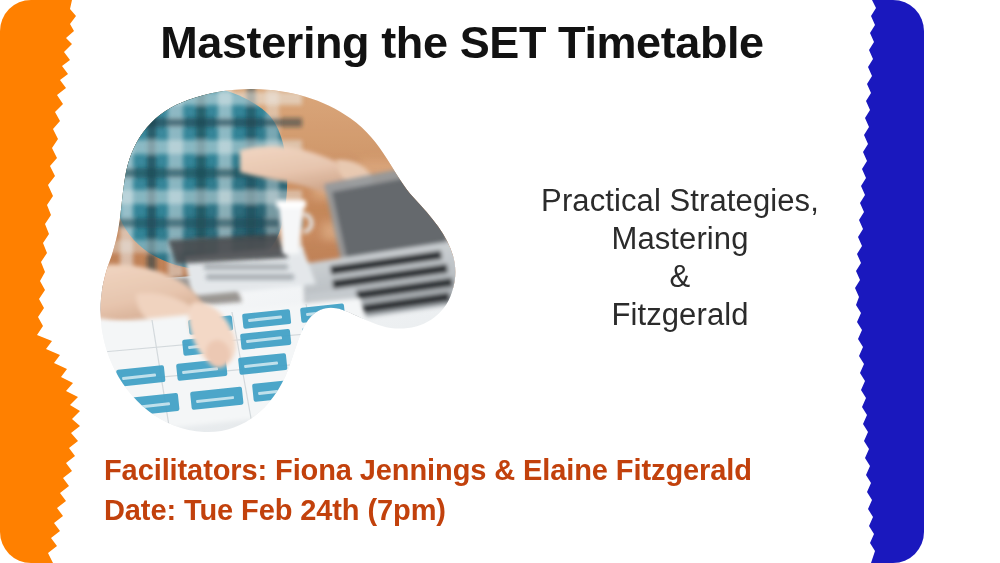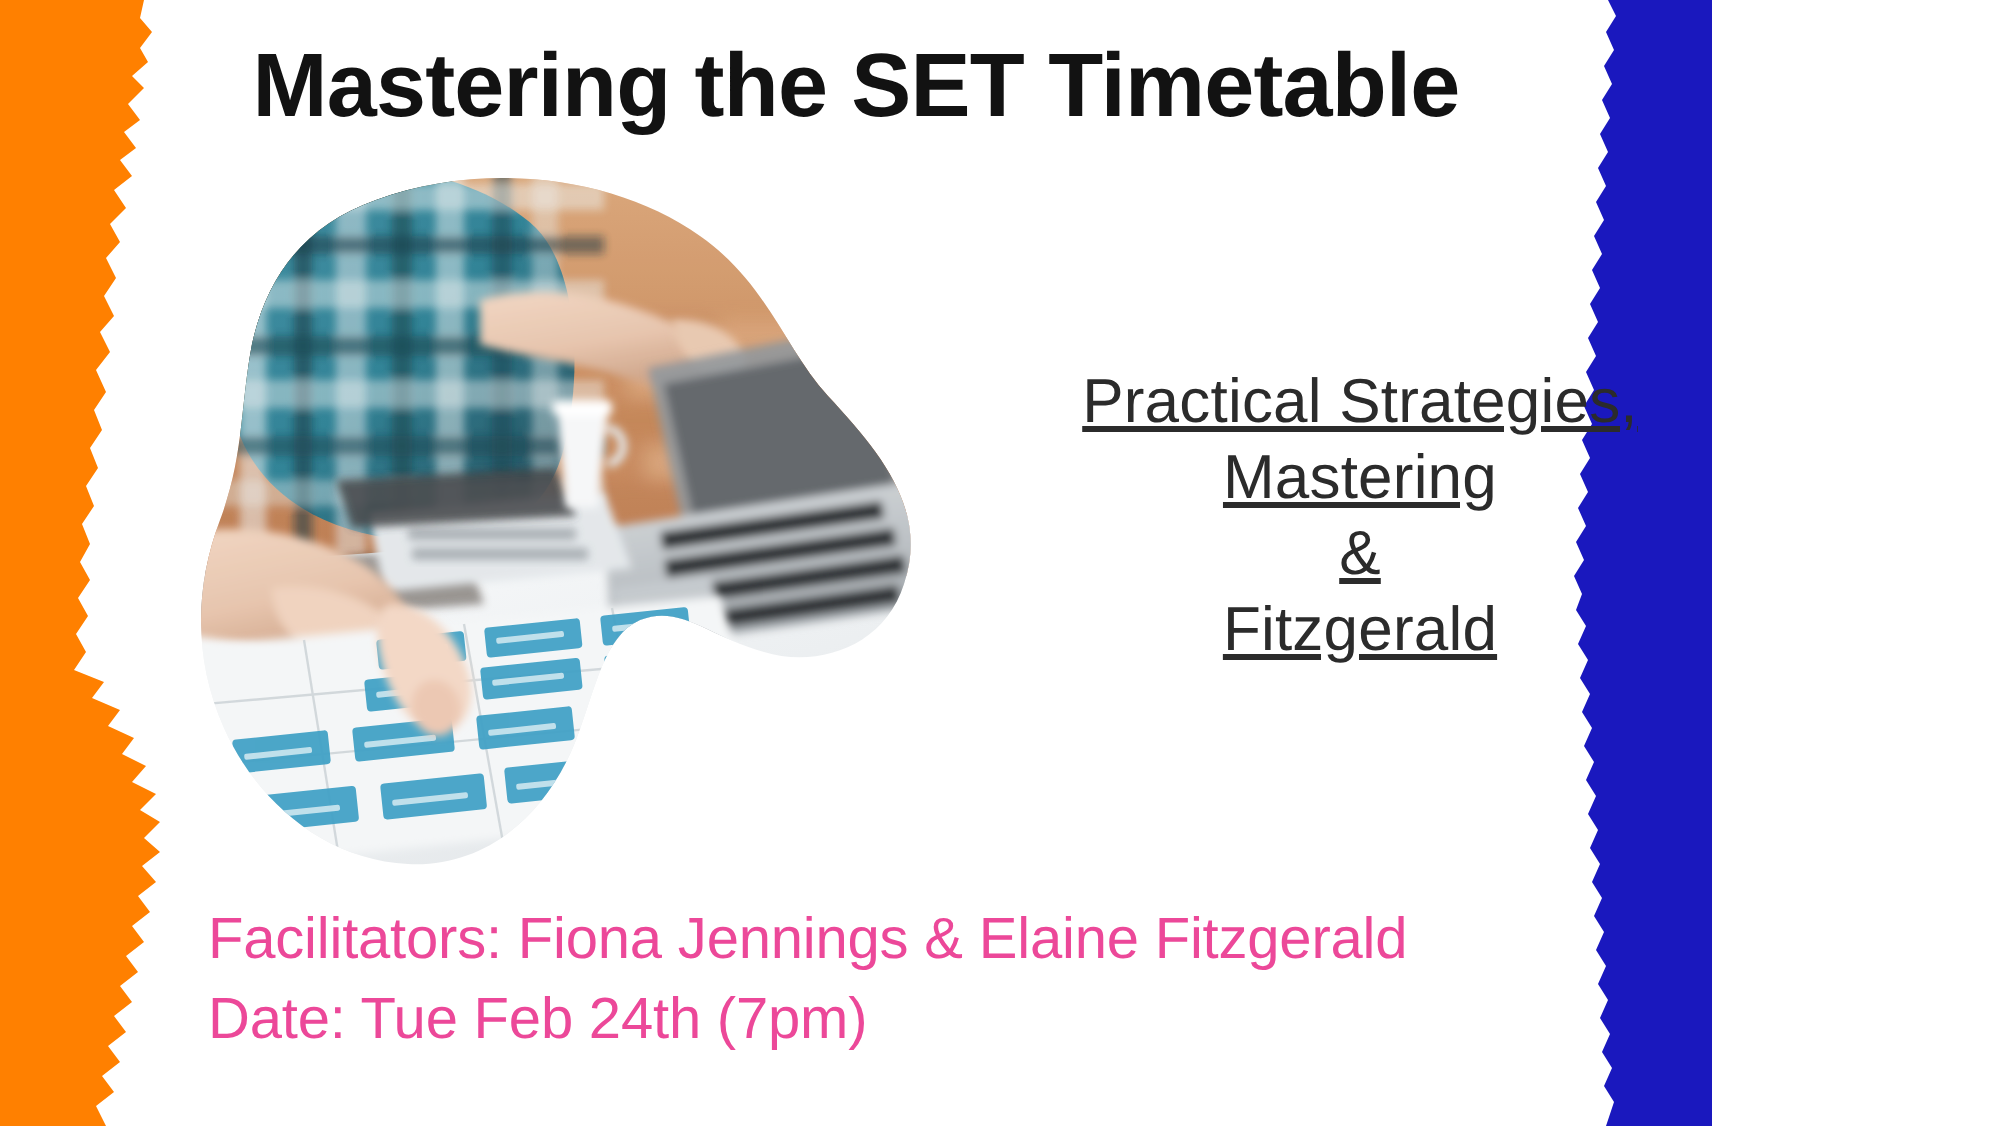--- a/index.html
+++ b/index.html
@@ -5,24 +5,25 @@
   * { margin:0; padding:0; box-sizing:border-box; }
   html,body { width:1000px; height:563px; }
   body {
     background:#ffffff;
     font-family:"Liberation Sans", sans-serif;
     overflow:hidden;
     position:relative;
   }
   #slide {
     position:relative;
-    width:856px;
+    width:924px;
     height:563px;
     background:#ffffff;
     overflow:hidden;
+    border-radius:31px;
   }
 
   
   .band {
     position:absolute;
     top:0;
     height:563px;
     pointer-events:none;
   }
   #band-left  { left:0;  width:120px; }
@@ -47,32 +48,31 @@
     position:absolute;
     left:520px;
     top:182px;
     width:320px;
     text-align:center;
     font-size:31px;
     font-weight:300;
     color:#2b2b2b;
     line-height:38px;
     letter-spacing:0.1px;
-    text-decoration:underline;
   }
   #subtitle .sub-line { display:block; }
 
   
   #details {
     position:absolute;
     left:104px;
     top:450px;
     font-size:29px;
-    font-weight:normal;
-    color:#ec4899;
+    font-weight:bold;
+    color:#c2410c;
     line-height:40px;
     letter-spacing:-0.1px;
   }
   #details .detail-line { display:block; white-space:nowrap; }
 
   
   #photo-blob {
     position:absolute;
     left:92px;
     top:88px;

